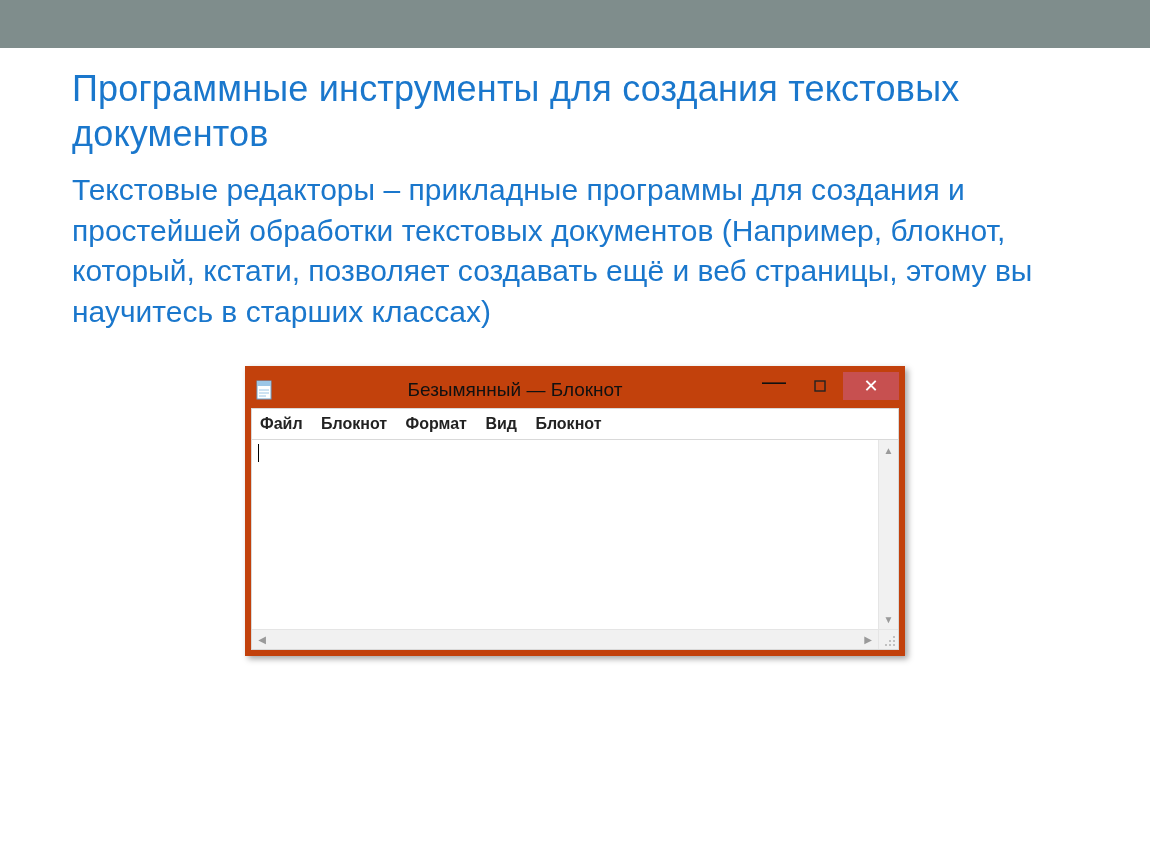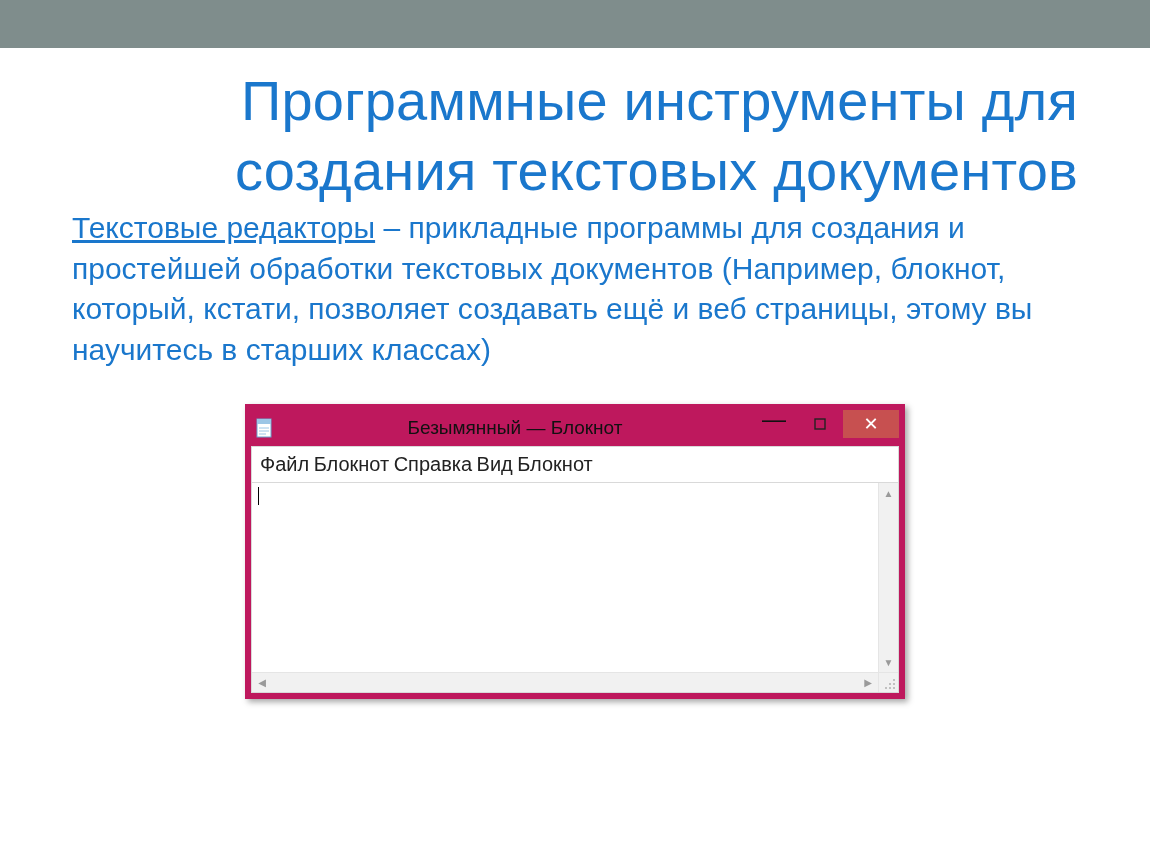--- a/index.html
+++ b/index.html
@@ -12,44 +12,43 @@
   .topbar {
     width: 100%;
     height: 48px;
     background: #7f8d8c;
   }
   .content {
     padding: 18px 72px 0 72px;
   }
   .title {
     color: #1a77cc;
-    font-size: 56px;
+    font-size: 36px;
     font-weight: 400;
-    text-align: right;
+    text-align: left;
     line-height: 1.25;
     letter-spacing: 0.2px;
-    margin-bottom: 2px;
+    margin-bottom: 14px;
   }
   .body-text {
     color: #1a77cc;
     font-size: 30px;
     line-height: 1.35;
     font-weight: 400;
   }
   .body-text .underlined {
-    text-decoration: underline;
   }
   .notepad-wrap {
     display: flex;
     justify-content: center;
     margin-top: 34px;
   }
   .notepad {
     width: 660px;
-    background: #be185d;
+    background: #c2410c;
     box-shadow: 3px 3px 6px rgba(0,0,0,0.35);
     padding: 6px;
   }
   .np-titlebar {
     height: 36px;
     display: flex;
     align-items: center;
     position: relative;
   }
   .np-icon {
@@ -96,22 +95,24 @@
   .np-ctrl-max svg { display:block; }
   .np-ctrl-close { font-size: 18px; font-weight: 300; }
   .np-menubar {
     background: #ffffff;
     border: 1px solid #d9d9d9;
     padding: 6px 8px 6px 8px;
   }
   .np-menu {
     display: inline-block;
     color: #222;
-    font-size: 20px;
+    font-size: 16px;
     font-family: "Segoe UI", Arial, sans-serif;
+    margin-right: 14px;
+    font-weight: bold;
   }
   .np-editor-wrap {
     position: relative;
     background: #ffffff;
     border-left: 1px solid #d9d9d9;
     border-right: 1px solid #d9d9d9;
     border-bottom: 1px solid #d9d9d9;
     height: 210px;
   }
   .np-editor {
@@ -220,21 +221,21 @@
           </div>
           <div class="np-ctrl close">
             <span class="np-ctrl-close">✕</span>
           </div>
         </div>
       </div>
 
       <div class="np-menubar">
         <span class="np-menu">Файл</span>
         <span class="np-menu">Блокнот</span>
-        <span class="np-menu">Справка</span>
+        <span class="np-menu">Формат</span>
         <span class="np-menu">Вид</span>
         <span class="np-menu">Блокнот</span>
       </div>
 
       <div class="np-editor-wrap">
         <div class="np-editor">
           <span class="np-caret"></span>
         </div>
         <div class="np-scroll-v">
           <div class="sc-arrow up">▲</div>

